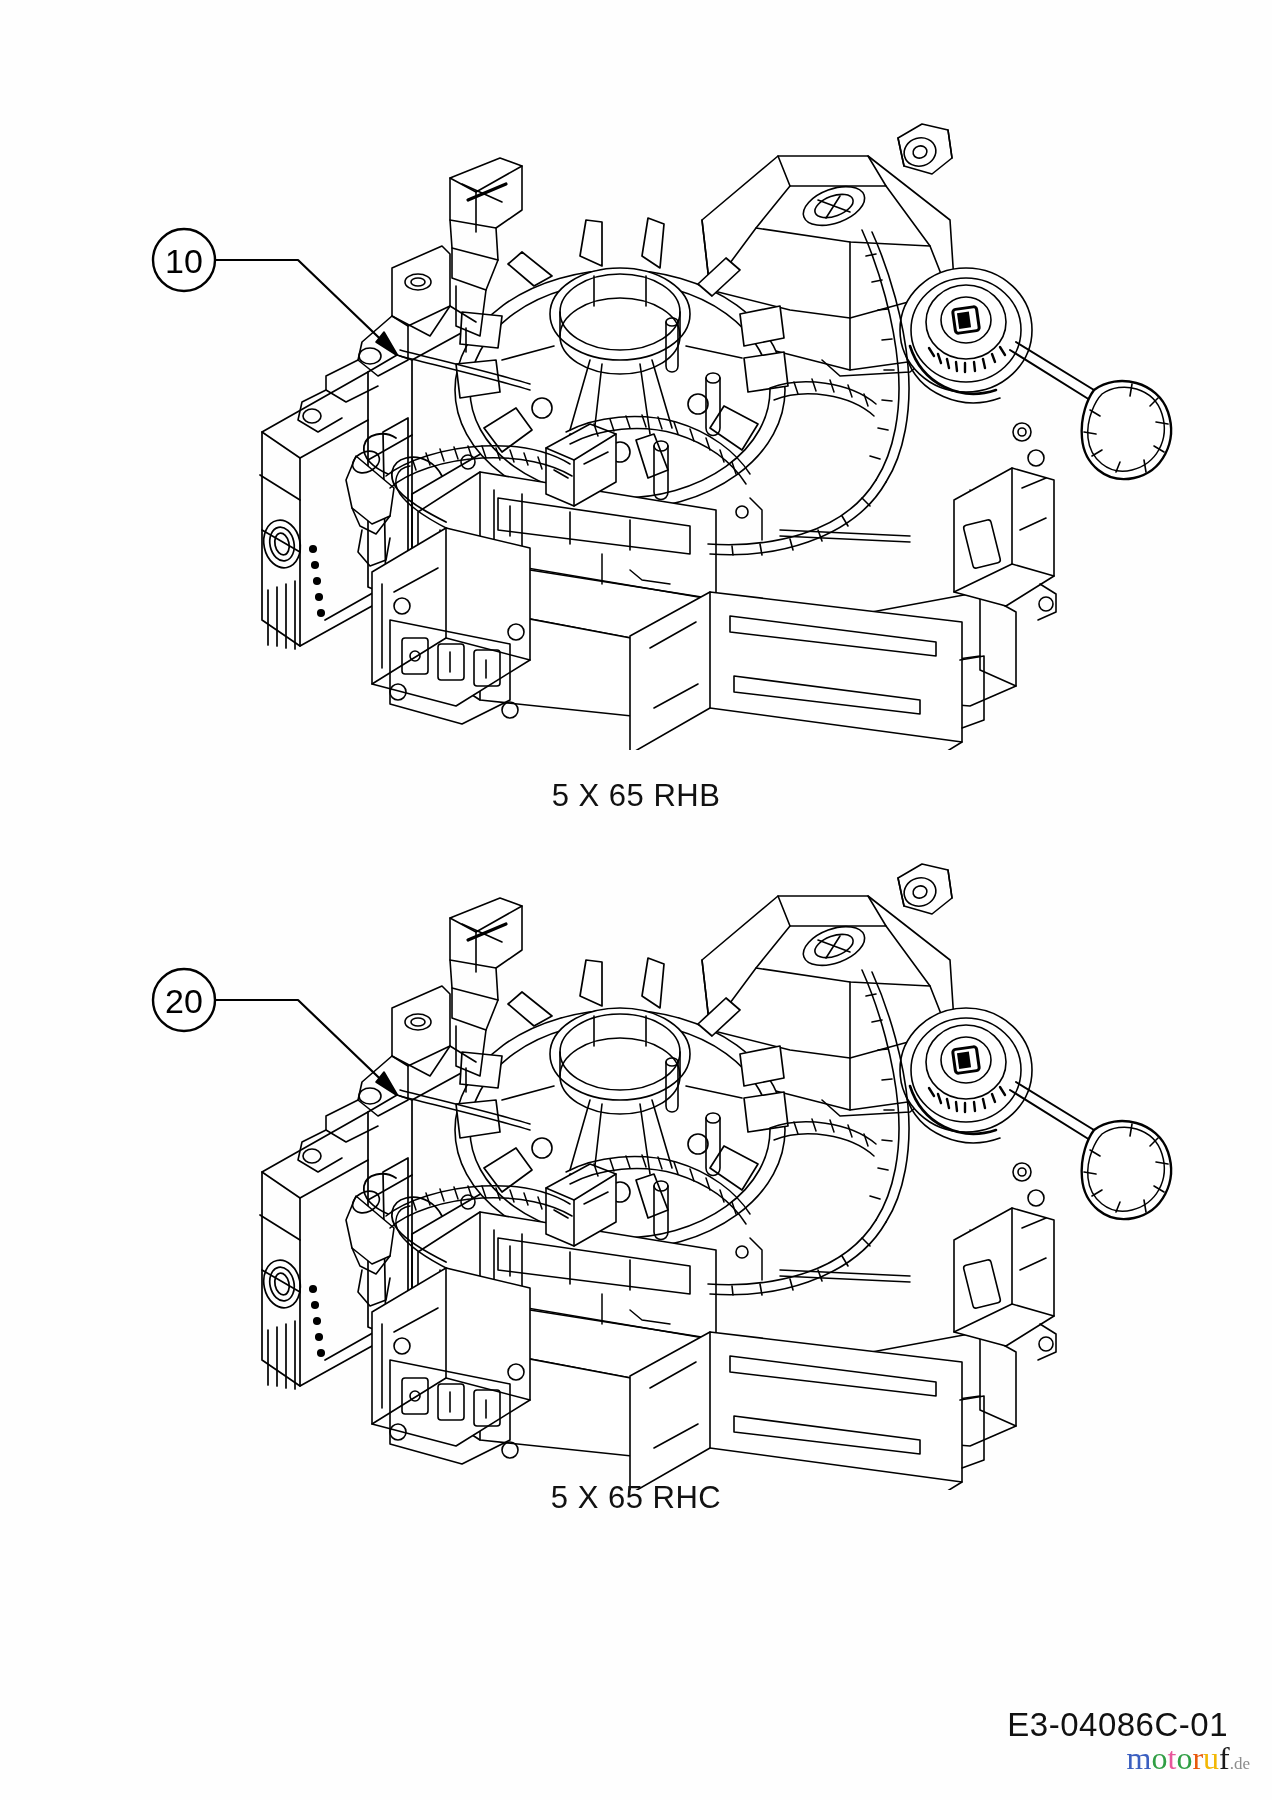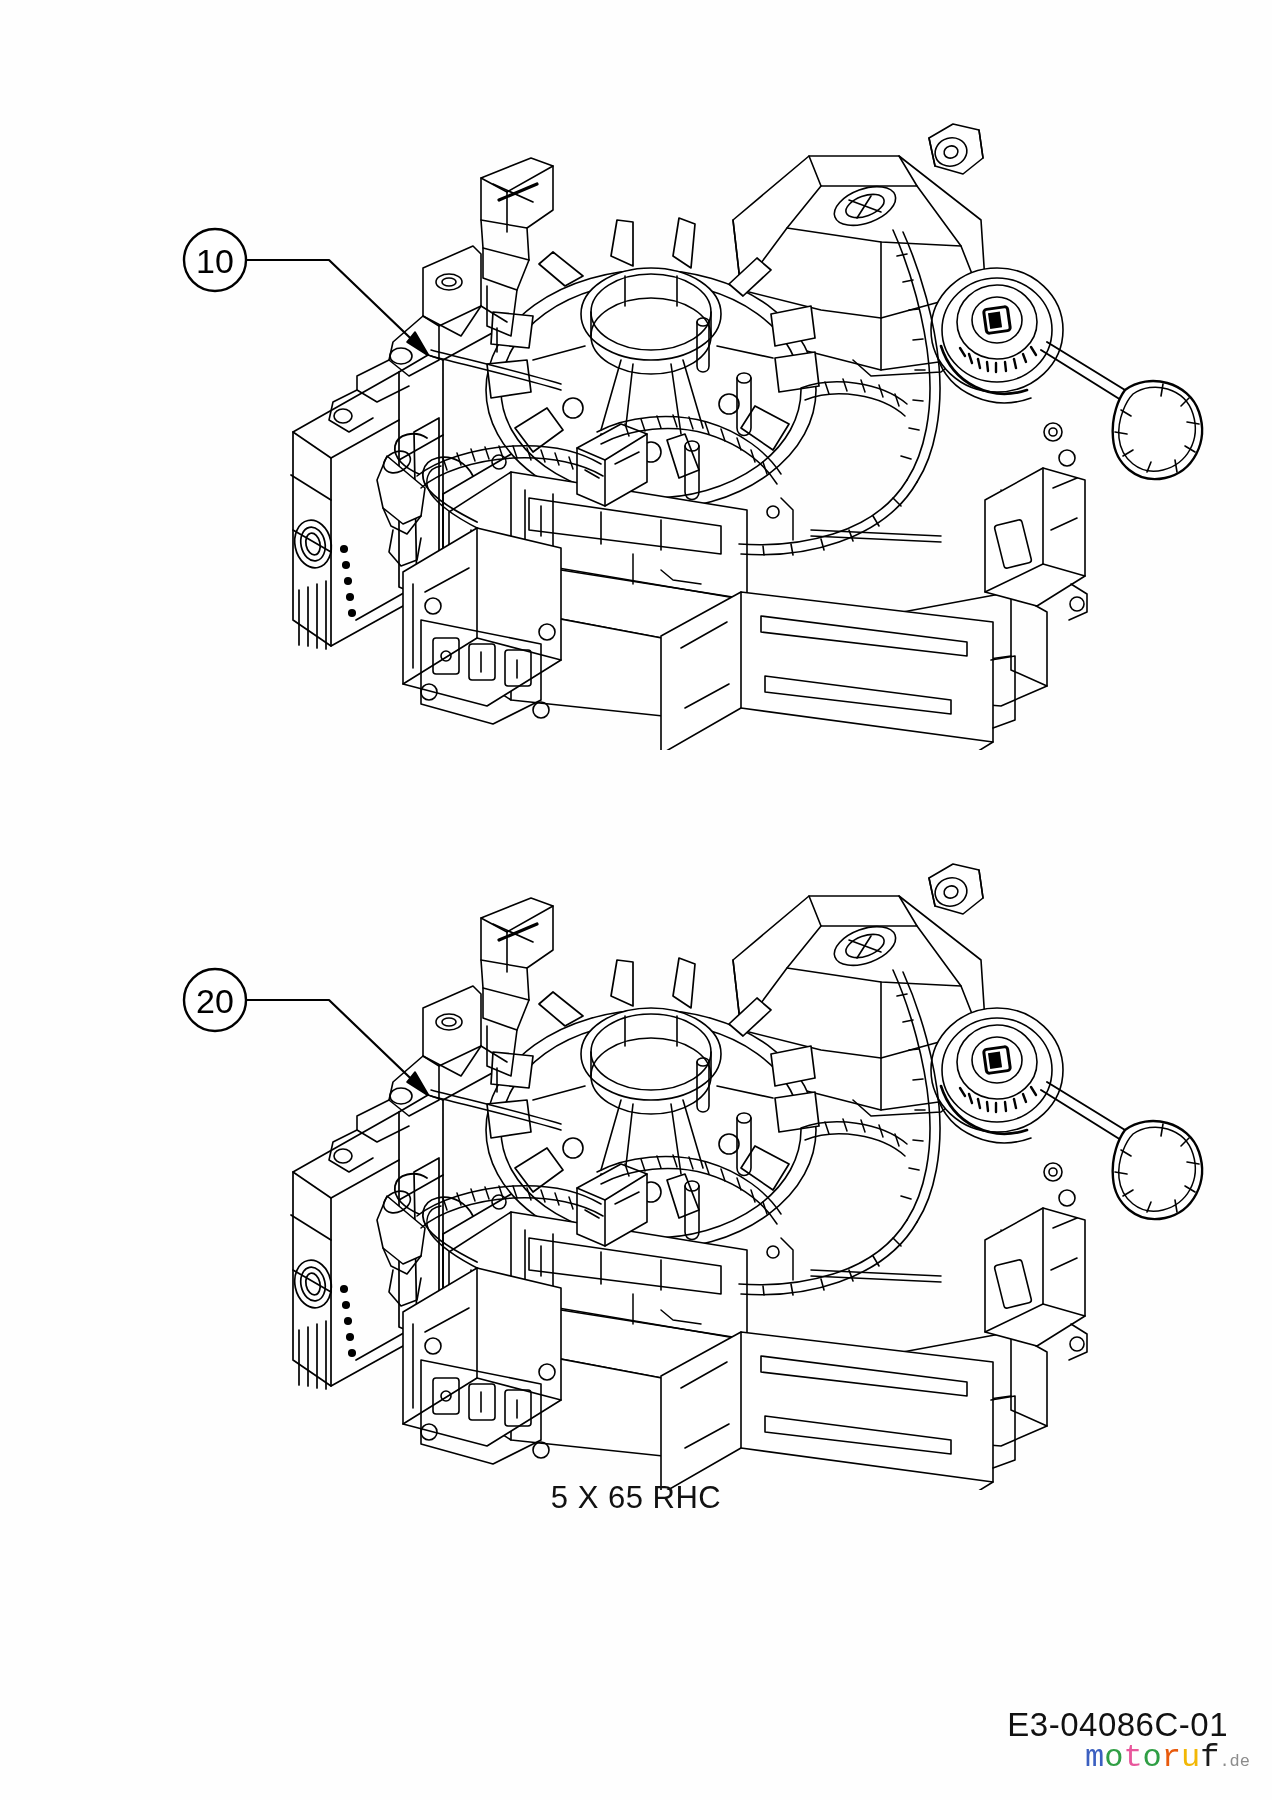--- a/index.html
+++ b/index.html
@@ -1,36 +1,36 @@
 <!DOCTYPE html>
 <html><head>
 <meta charset="utf-8">
 <style>
   html,body{margin:0;padding:0;background:#ffffff;}
   body{width:1272px;height:1800px;position:relative;overflow:hidden;
        font-family:"Liberation Sans",sans-serif;color:#000;}
   .page{position:absolute;inset:0;background:#fefefe;}
 
-  .figure{position:absolute;left:0;width:1136px;margin-left:31px;}
+  .figure{position:absolute;left:0;width:1136px;}
   #figure-1{top:60px;height:780px;}
   #figure-2{top:800px;height:790px;text-decoration:underline;}
 
   .drawing-wrap{position:absolute;left:150px;top:0;width:1060px;height:690px;}
   .drawing-svg{width:100%;height:100%;display:block;}
 
   .caption{position:absolute;width:1272px;text-align:center;
            font-size:31px;letter-spacing:0.5px;color:#111;}
   #caption-1{top:718px;left:0;}
   #caption-2{top:1480px;left:0;}
 
   .doccode{position:absolute;right:44px;top:1706px;font-size:33px;
            letter-spacing:0.5px;color:#111;}
 
   .watermark{position:absolute;right:22px;top:1742px;
-             font-family:Liberation Mono, monospace;font-size:32px;
+             font-family:Liberation Serif, serif;font-size:32px;
              letter-spacing:0px;line-height:1;white-space:nowrap;}
   .watermark span{display:inline-block;}
   .wm-de{font-size:17px;color:#8c8c8c;vertical-align:baseline;}
 </style>
 </head>
 <body>
 
 <div class="page">
 
   <div class="figure" id="figure-1">
@@ -369,20 +369,21 @@
             <circle cx="872" cy="372" r="9"></circle>
             <circle cx="872" cy="372" r="4"></circle>
             <circle cx="886" cy="398" r="8"></circle>
             <circle cx="318" cy="402" r="7"></circle>
             <circle cx="592" cy="452" r="6"></circle>
           </g>
 
         </g>
       </svg>
     </div>
+    <div class="caption" id="caption-1">5 X 65 RHB</div>
   </div>
 
   <div class="figure" id="figure-2">
     <div class="drawing-wrap">
       <svg class="drawing-svg" viewBox="0 0 1060 690" xmlns="http://www.w3.org/2000/svg">
         <g fill="none" stroke="#000" stroke-width="1.6" stroke-linejoin="round" stroke-linecap="round">
 
           <g>
             <circle cx="34" cy="200" r="31" fill="#fff" stroke="#000" stroke-width="2.4"></circle>
             <text x="34" y="213" text-anchor="middle" font-family="Liberation Sans, sans-serif" font-size="34" fill="#000" stroke="none">20</text>

